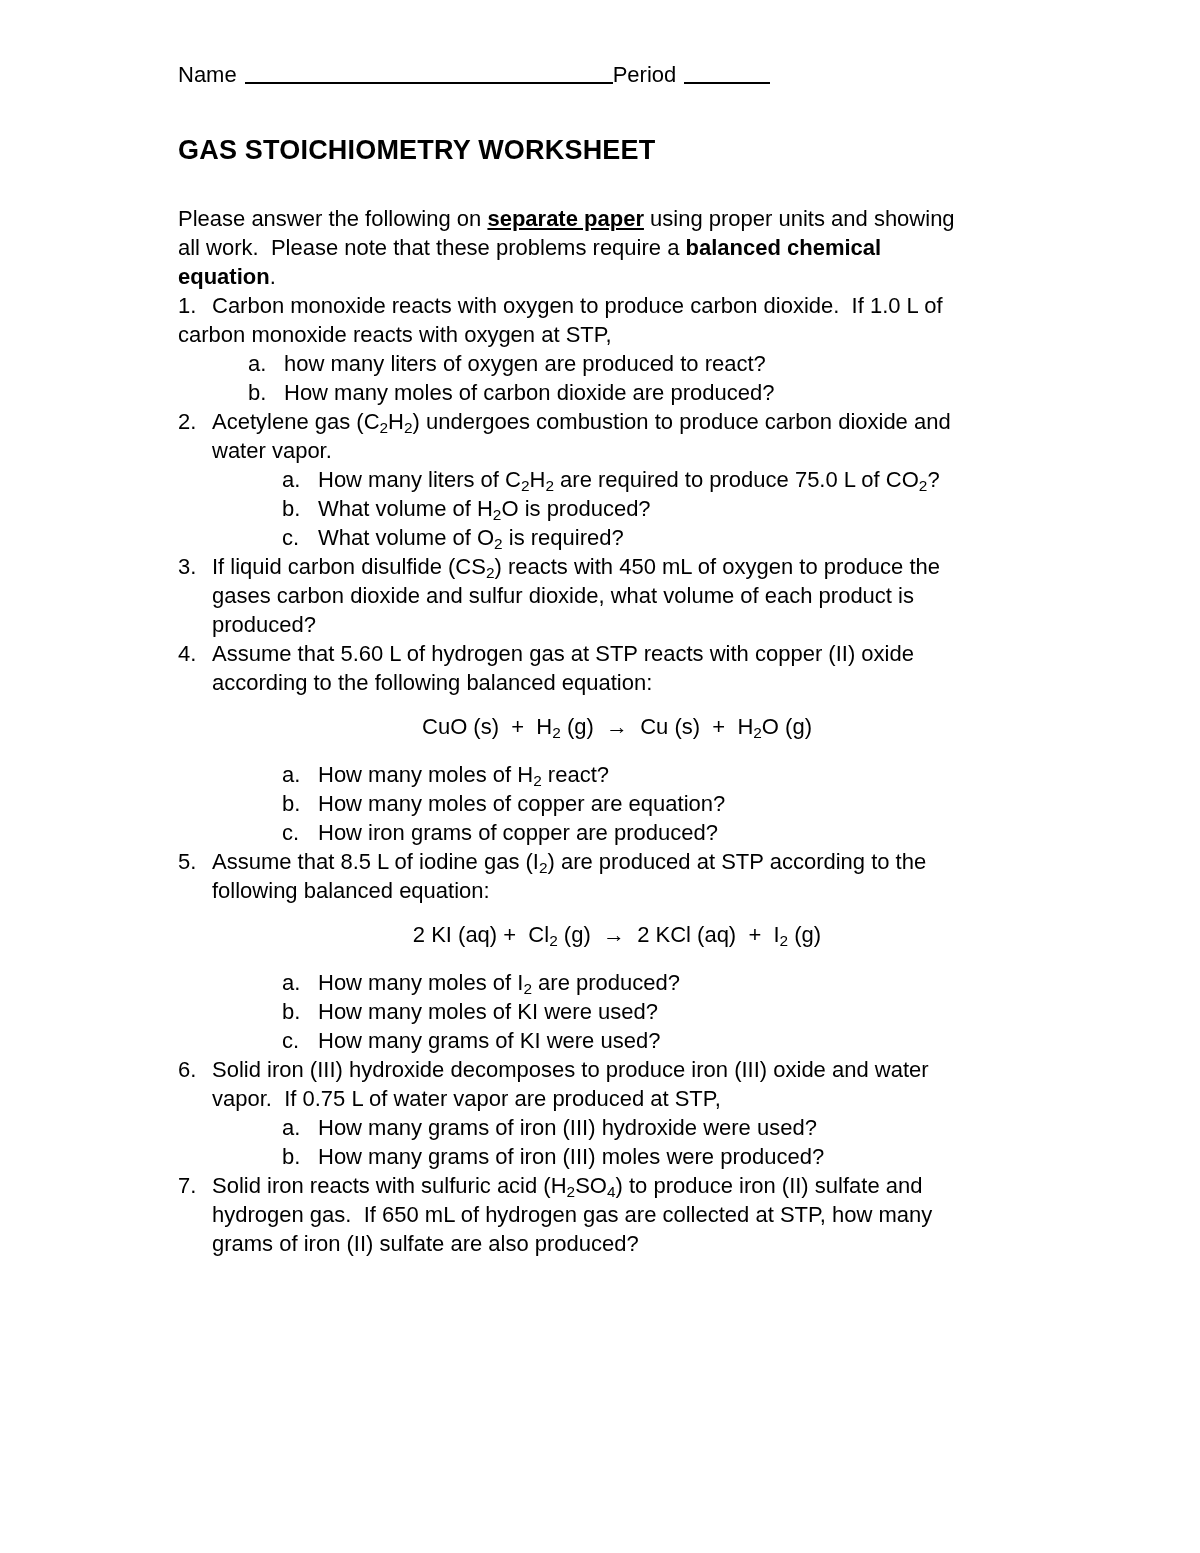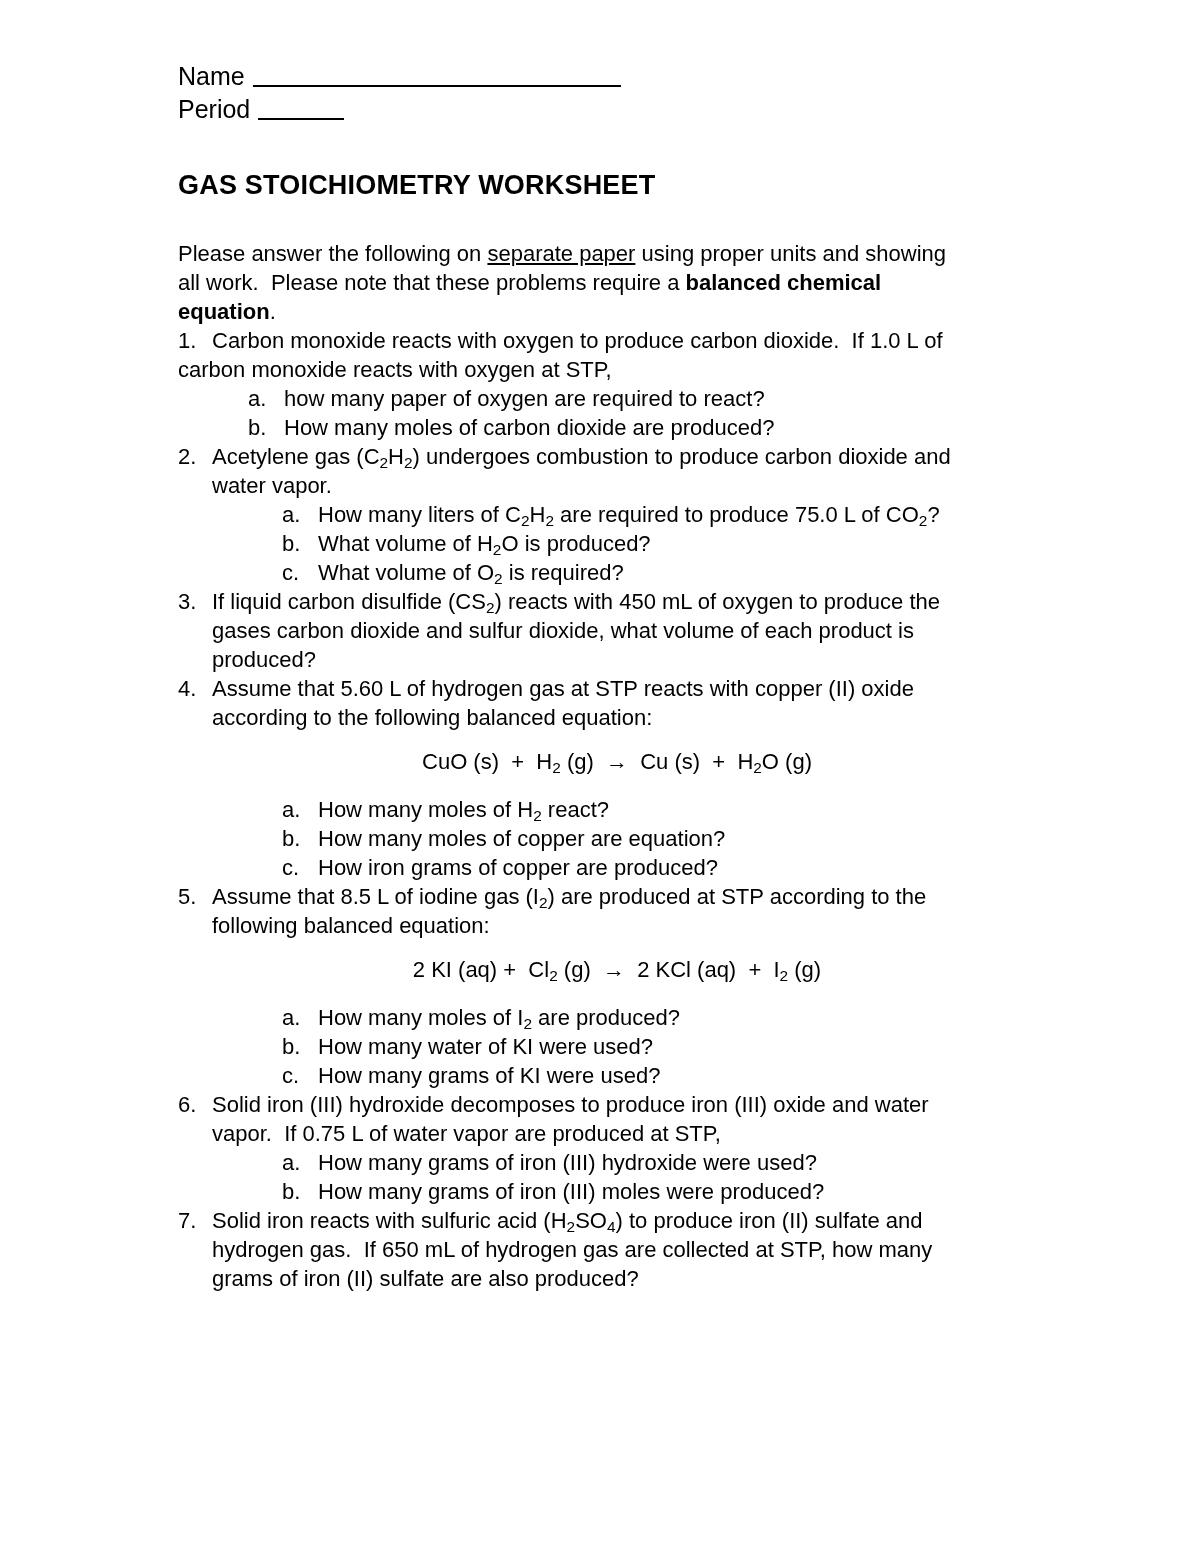--- a/index.html
+++ b/index.html
@@ -3,37 +3,37 @@
 <meta charset="utf-8">
 <style>
   html, body { margin: 0; padding: 0; }
   body {
     width: 1200px; height: 1553px;
     background: #ffffff; color: #000000;
     font-family: "Liberation Sans", sans-serif;
     overflow: hidden;
   }
   .page { padding: 58px 178px 0 178px; font-size: 22px; line-height: 29px; }
-  .header-row { display: flex; justify-content: flex-start; align-items: baseline; font-size: 25px; flex-direction: column; }
+  .header-row { display: flex; justify-content: flex-start; align-items: baseline; font-size: 22px; }
   .blank { display: inline-block; border-bottom: 2px solid #000; height: 1em; transform: translateY(2px); }
   .name-blank { width: 368px; margin-left: 8px; }
   .period-blank { width: 86px; margin-left: 8px; }
   .title { font-size: 27px; line-height: 31px; font-weight: bold; text-align: left; margin: 46px 0 0 0; letter-spacing: 0.2px; }
   .intro { margin: 38px 0 0 0; }
   .q { }
   .q.hang { padding-left: 34px; }
   .q.hang .qnum { display: inline-block; width: 34px; margin-left: -34px; }
   .q.flush { padding-left: 0; }
   .q.flush .qnum { display: inline-block; width: 34px; }
   .eq { text-align: center; margin: 15px 0 19px 0; }
   .sub { margin-left: 70px; padding-left: 36px; }
   .subnum { display: inline-block; width: 36px; margin-left: -36px; }
   sub { font-size: 70%; line-height: 0; vertical-align: -0.28em; }
   b { font-weight: bold; }
-  u { text-underline-offset: 2px; }
+  u { text-underline-offset: 2px; font-weight: bold; }
 </style>
 </head>
 <body>
 
 <div class="page">
 
   <div class="header-row">
     <span>
       <span>Name</span><span class="blank name-blank"></span>
     </span>
@@ -44,21 +44,21 @@
 
   <div class="title">GAS STOICHIOMETRY WORKSHEET</div>
 
   <div class="intro">Please answer the following on <u>separate paper</u> using proper units and showing<br>all work.&nbsp; Please note that these problems require a <b>balanced chemical<br>equation</b>.</div>
 
   <div>
   <div class="q flush">
     <span class="qnum">1.</span><span class="qtext">Carbon monoxide reacts with oxygen to produce carbon dioxide.&nbsp; If 1.0 L of<br>carbon monoxide reacts with oxygen at STP,</span>
     
     <div class="sub">
-      <span class="subnum">a.</span><span class="subtext">how many paper of oxygen are required to react?</span>
+      <span class="subnum">a.</span><span class="subtext">how many liters of oxygen are produced to react?</span>
     </div><div class="sub">
       <span class="subnum">b.</span><span class="subtext">How many moles of carbon dioxide are produced?</span>
     </div>
   </div>
 
   <div class="q hang">
     <span class="qnum">2.</span><span class="qtext">Acetylene gas (C<sub>2</sub>H<sub>2</sub>) undergoes combustion to produce carbon dioxide and<br>water vapor.</span>
     
     <div class="sub">
       <span class="subnum">a.</span><span class="subtext">How many liters of C<sub>2</sub>H<sub>2</sub> are required to produce 75.0 L of CO<sub>2</sub>?</span>
@@ -86,21 +86,21 @@
       <span class="subnum">c.</span><span class="subtext">How iron grams of copper are produced?</span>
     </div>
   </div>
 
   <div class="q hang">
     <span class="qnum">5.</span><span class="qtext">Assume that 8.5 L of iodine gas (I<sub>2</sub>) are produced at STP according to the<br>following balanced equation:</span>
     <div class="eq">2 KI (aq) + &nbsp;Cl<sub>2</sub> (g) &nbsp;→&nbsp; 2 KCl (aq) &nbsp;+&nbsp; I<sub>2</sub> (g)</div>
     <div class="sub">
       <span class="subnum">a.</span><span class="subtext">How many moles of I<sub>2</sub> are produced?</span>
     </div><div class="sub">
-      <span class="subnum">b.</span><span class="subtext">How many water of KI were used?</span>
+      <span class="subnum">b.</span><span class="subtext">How many moles of KI were used?</span>
     </div><div class="sub">
       <span class="subnum">c.</span><span class="subtext">How many grams of KI were used?</span>
     </div>
   </div>
 
   <div class="q hang">
     <span class="qnum">6.</span><span class="qtext">Solid iron (III) hydroxide decomposes to produce iron (III) oxide and water<br>vapor.&nbsp; If 0.75 L of water vapor are produced at STP,</span>
     
     <div class="sub">
       <span class="subnum">a.</span><span class="subtext">How many grams of iron (III) hydroxide were used?</span>

